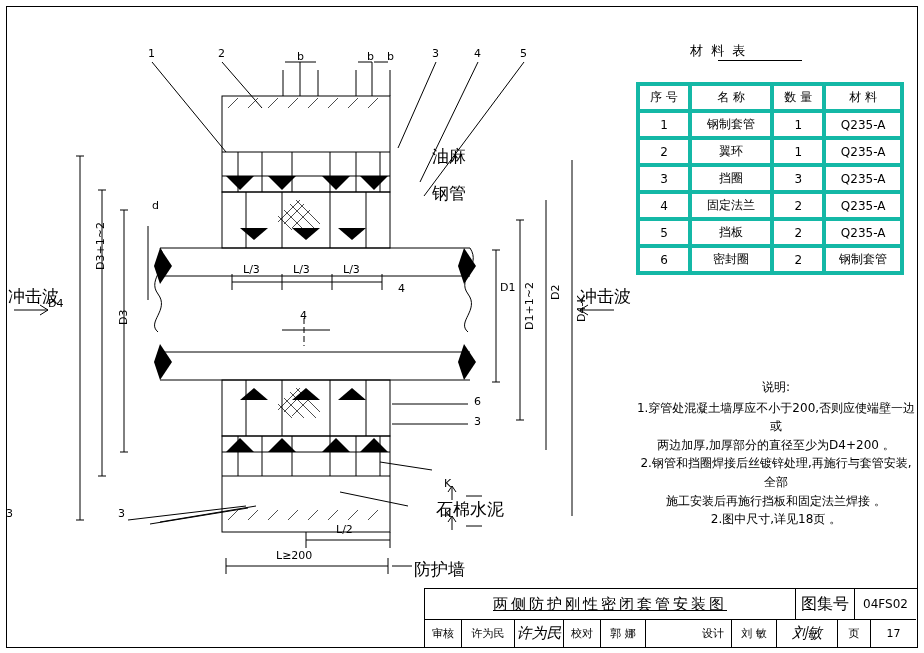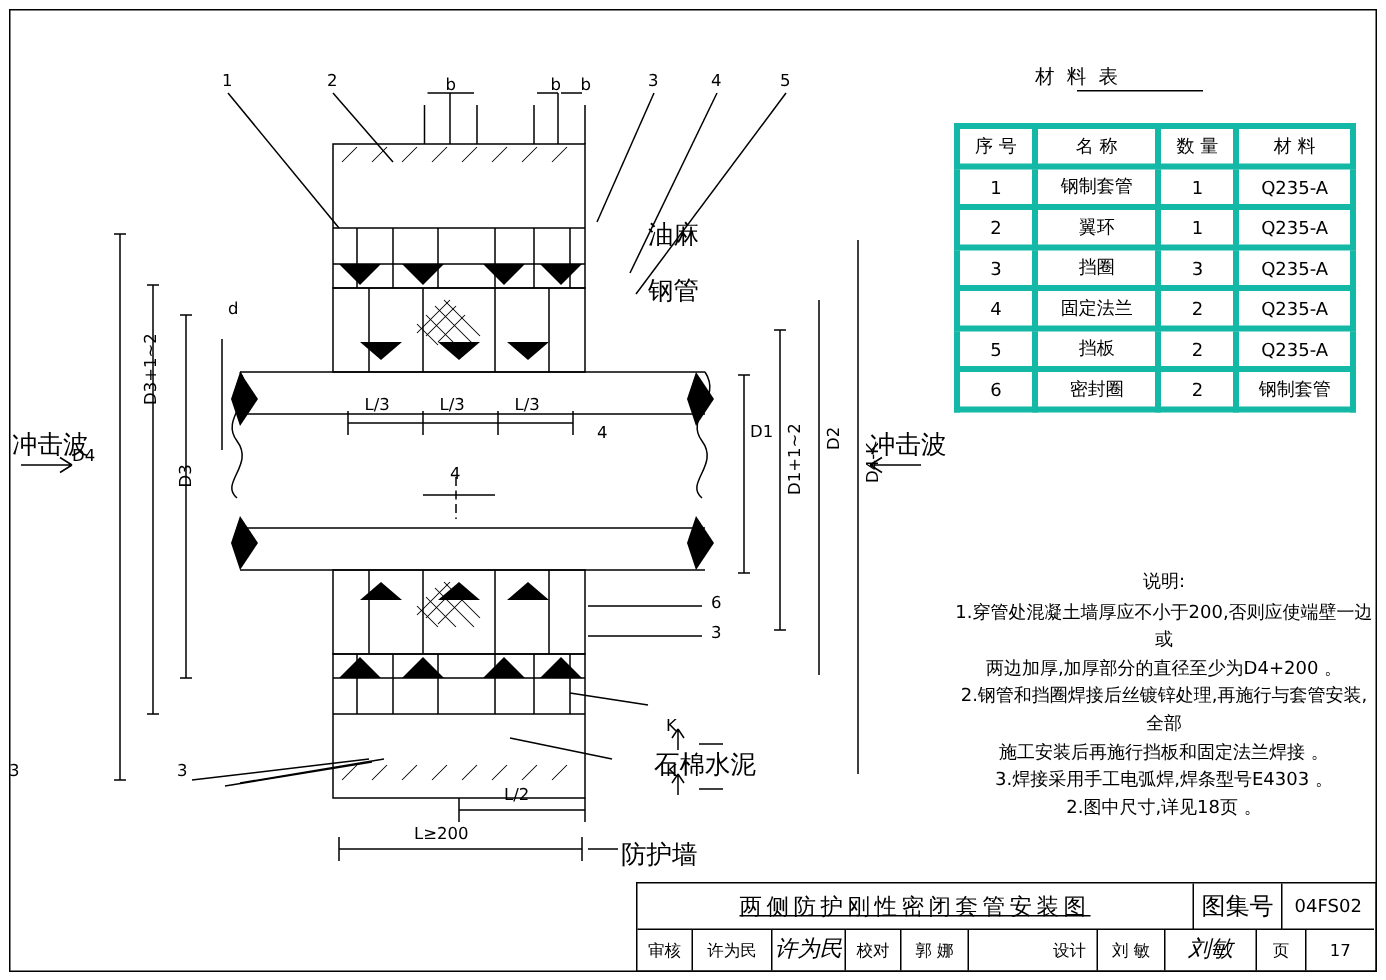--- a/index.html
+++ b/index.html
@@ -241,21 +241,20 @@
     </tr>
   </tbody>
     </table>
 
   <div id="notes">
     <div class="nt-head">说明:</div>
     <div class="nt">1.穿管处混凝土墙厚应不小于200,否则应使端壁一边或</div>
     <div class="nt">  两边加厚,加厚部分的直径至少为D4+200 。</div>
     <div class="nt">2.钢管和挡圈焊接后丝镀锌处理,再施行与套管安装,全部</div>
     <div class="nt">  施工安装后再施行挡板和固定法兰焊接 。</div>
-    <div class="nt">3.焊接采用手工电弧焊,焊条型号E4303 。</div>
     <div class="nt">2.图中尺寸,详见18页 。</div>
   </div>
 
   <div id="titleblock">
     <div id="tb-main">
       <span>两侧防护刚性密闭套管安装图</span>
     </div>
     <div id="tb-code-l">图集号</div>
     <div id="tb-code-v">04FS02</div>
 

